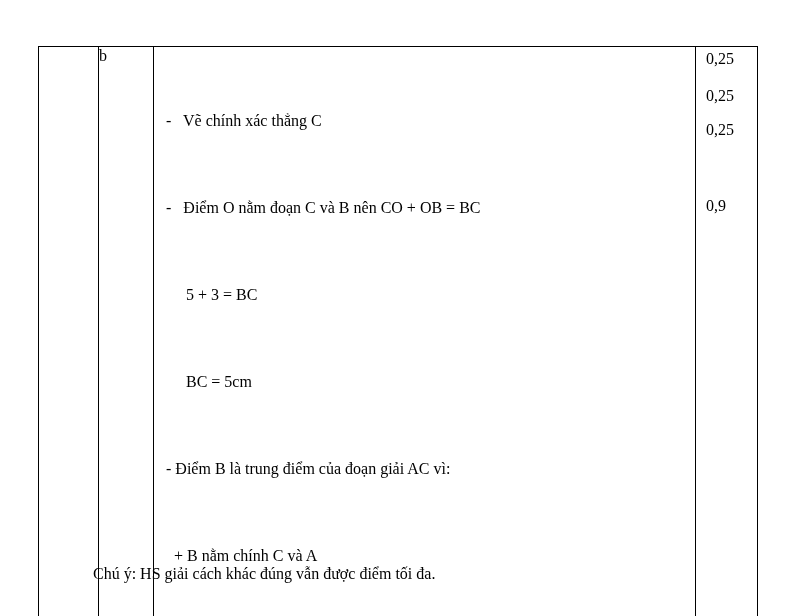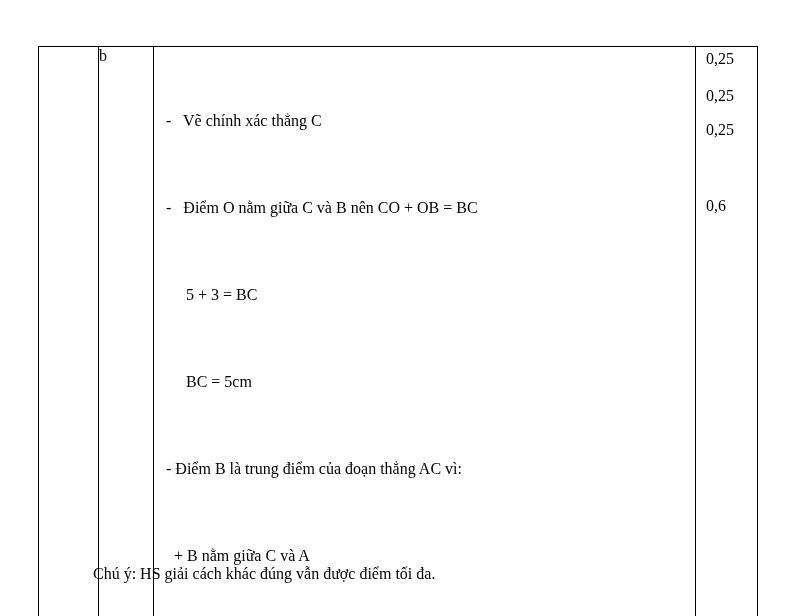--- a/index.html
+++ b/index.html
@@ -68,33 +68,33 @@
 
     <tbody>
         <tr class="row-b">
       <td class="qno-cell"></td>
       <td class="part-cell">
         <span>b</span>
       </td>
       <td>
         <div class="cell-lines">
           <div>-   Vẽ chính xác thẳng C</div>
-          <div>-   Điểm O nằm giữa C và B nên CO + OB = BC</div>
+          <div>-   Điểm O nằm đoạn C và B nên CO + OB = BC</div>
           <div>     5 + 3 = BC</div>
           <div>     BC = 5cm</div>
-          <div>- Điểm B là trung điểm của đoạn thẳng AC vì:</div>
-          <div>  + B nằm giữa C và A</div>
+          <div>- Điểm B là trung điểm của đoạn giải AC vì:</div>
+          <div>  + B nằm chính C và A</div>
           
         </div>
       </td>
       <td class="score-cell">
         <span class="score s0">0,25</span>
         <span class="score s1">0,25</span>
         <span class="score s2">0,25</span>
-        <span class="score s3">0,6</span>
+        <span class="score s3">0,9</span>
       </td>
     </tr>
 
   </tbody>
     </table>
 
   <div class="note">Chú ý: HS giải cách khác đúng vẫn được điểm tối đa.</div>
 
 </div>
 

